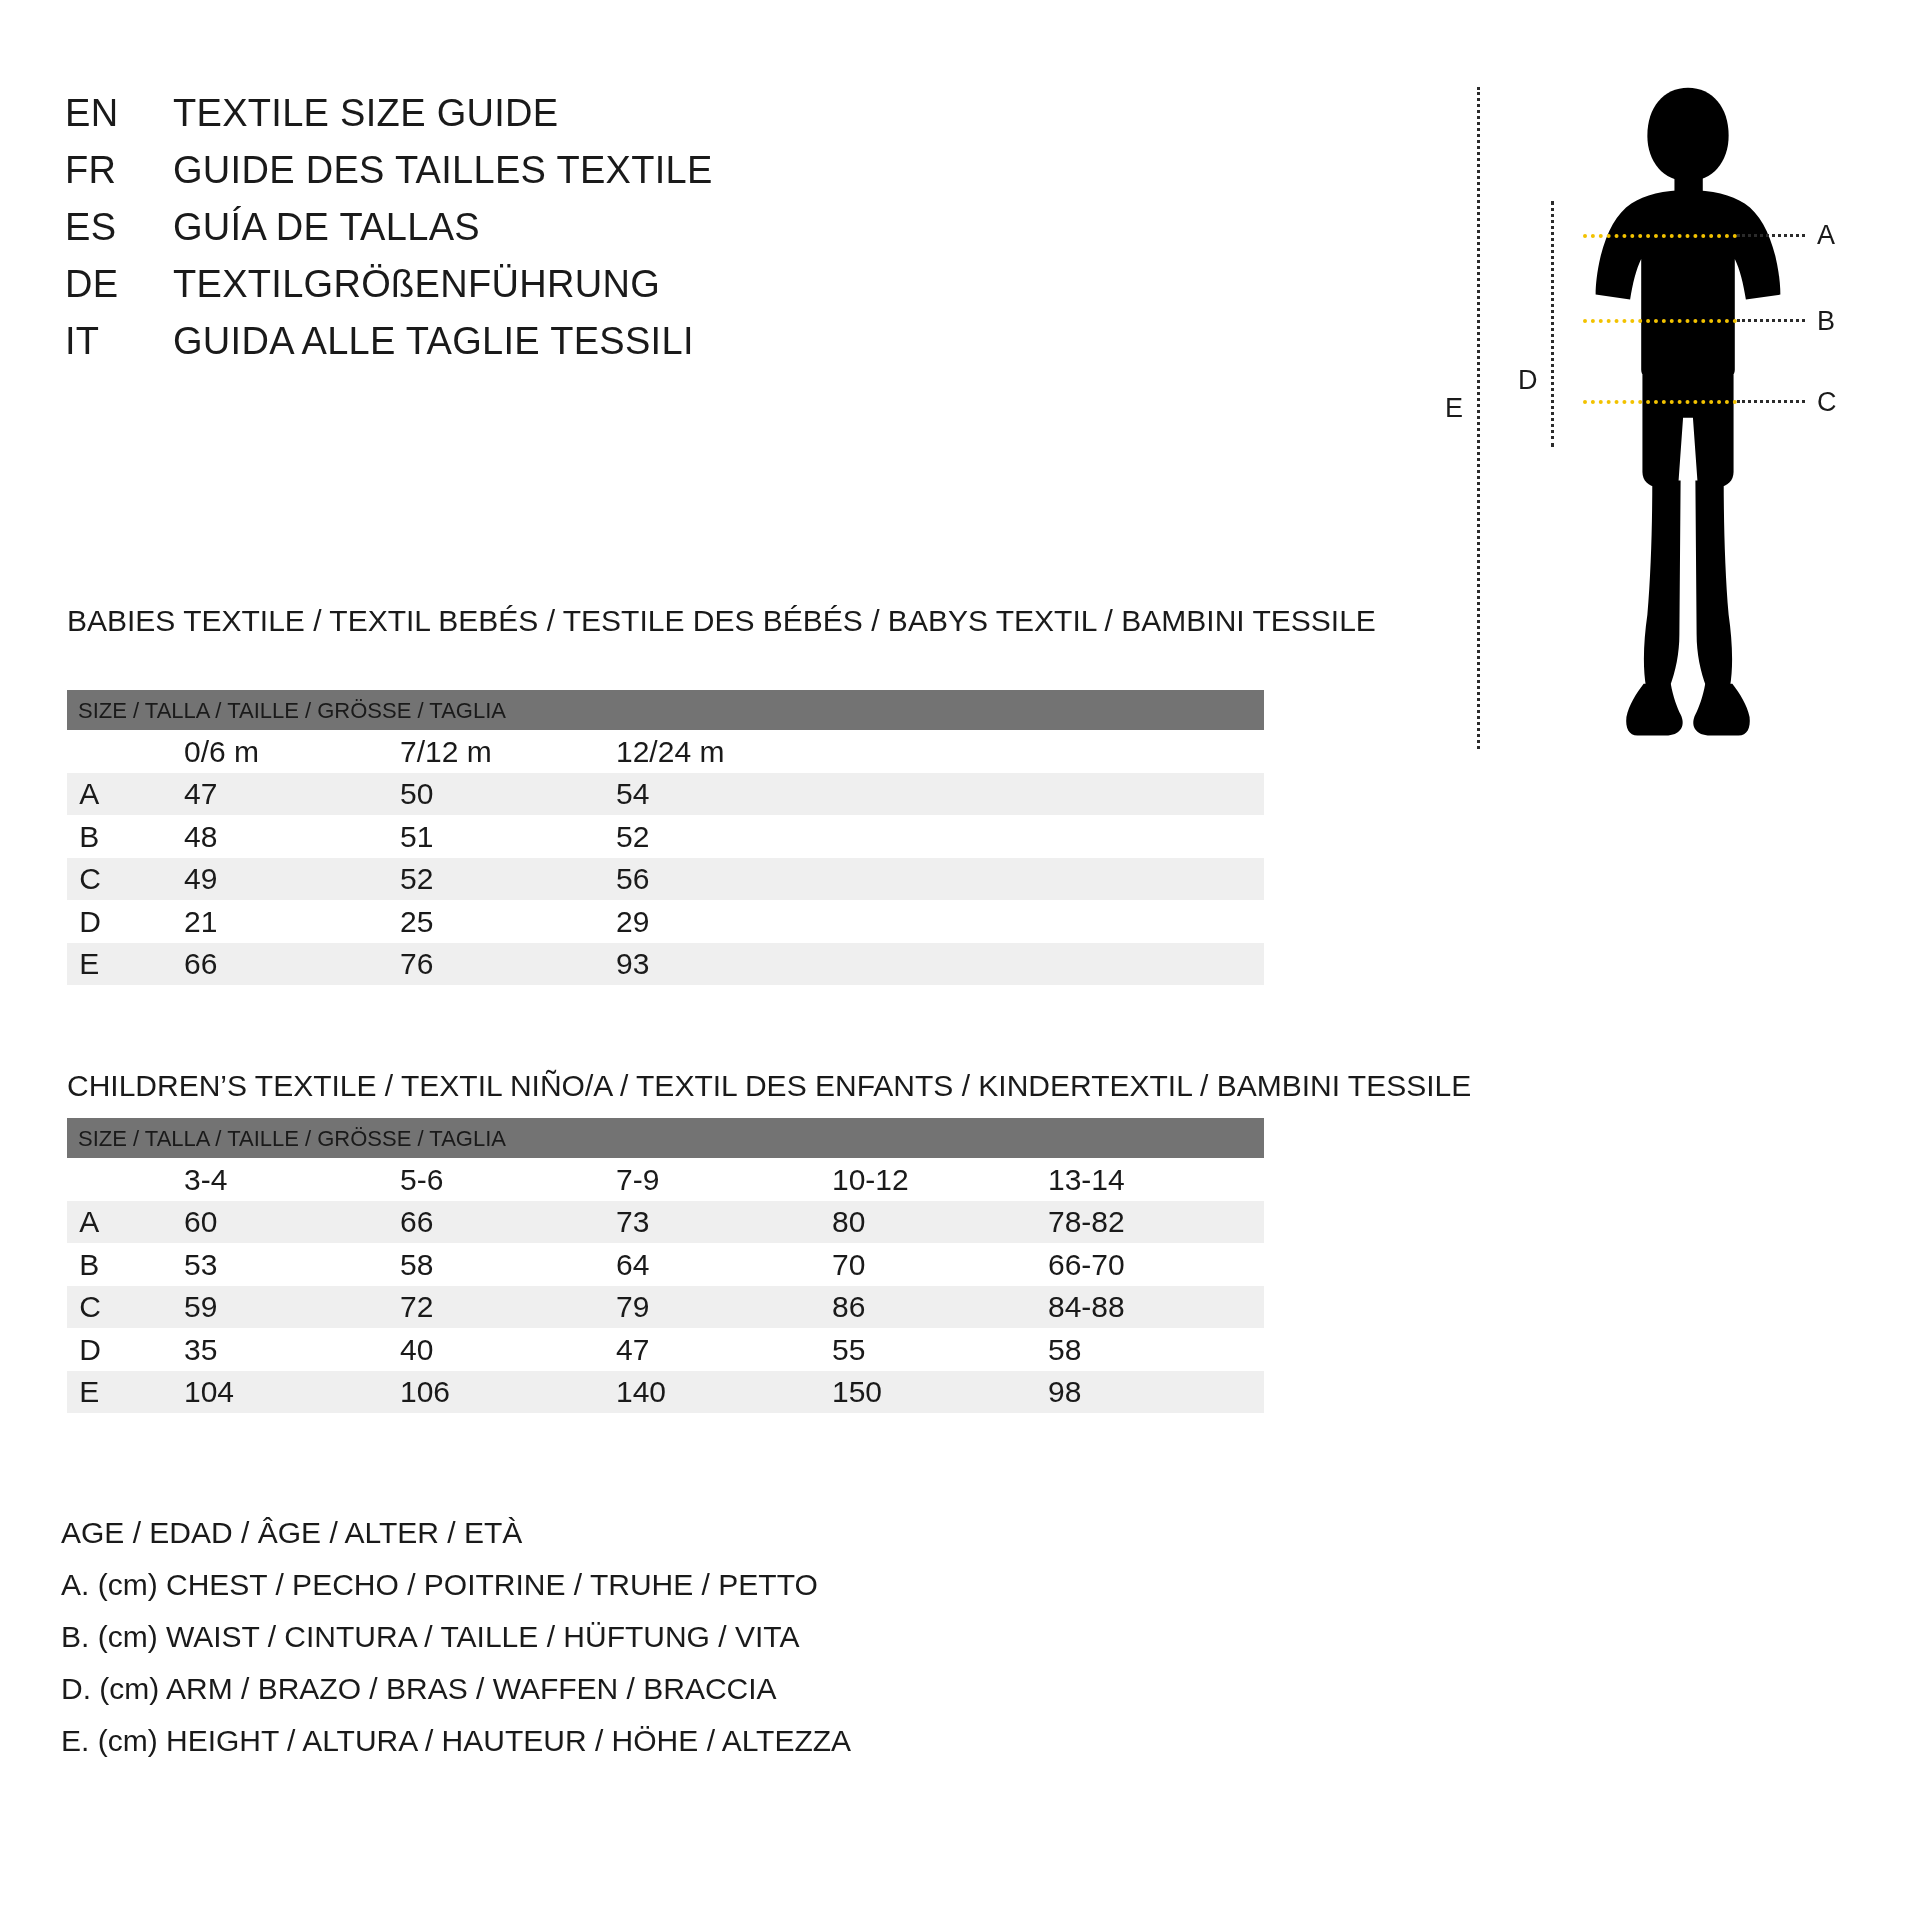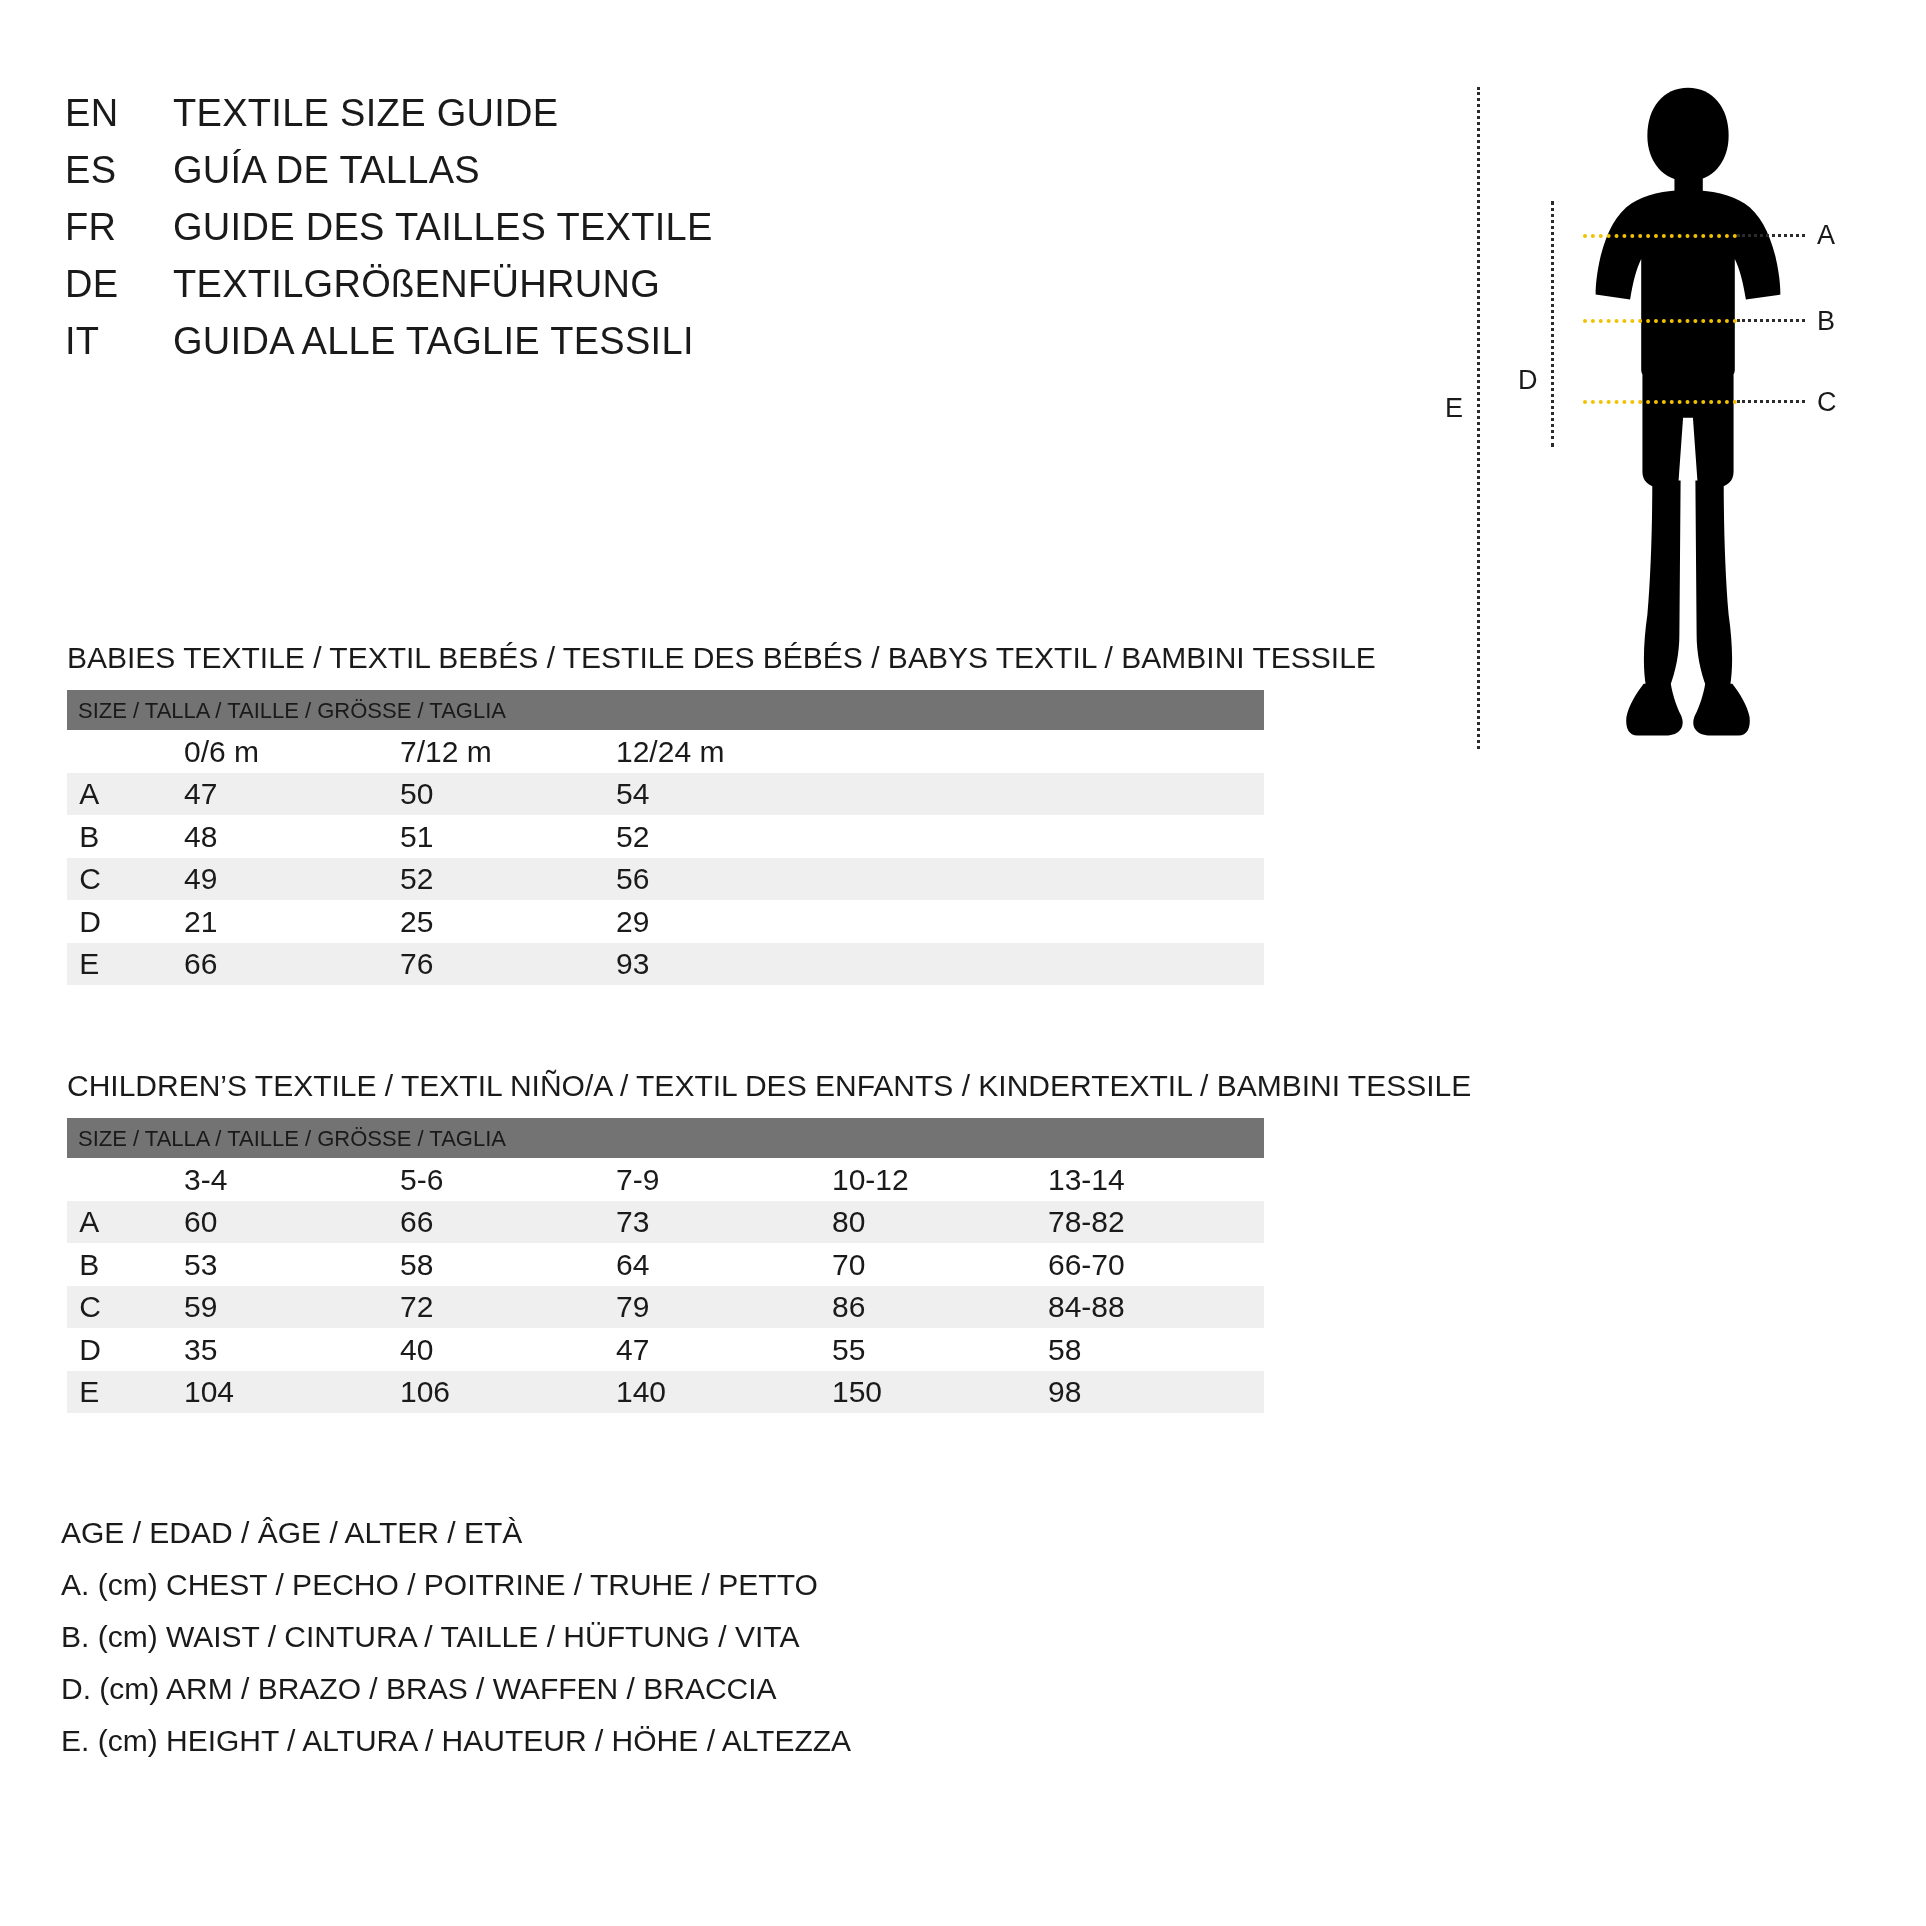--- a/index.html
+++ b/index.html
@@ -79,21 +79,21 @@
     position: absolute;
     border-top: 3.7px dotted #2b2b2b;
   }
 
   
   .section-caption {
     font-size: 30px;
     color: #1a1a1a;
     white-space: nowrap;
   }
-  #babies-caption { position: absolute; left: 67px; top: 641px; }
+  #babies-caption { position: absolute; left: 67px; top: 604px; }
   #children-caption { position: absolute; left: 67px; top: 1069px; }
 
   
   .size-table {
     position: absolute;
     border-collapse: collapse;
     table-layout: fixed;
   }
   .size-table .head-row td {
     background: #737373;
@@ -147,26 +147,26 @@
 <body>
 
 <div class="page">
 
   <div class="lang-list">
     <div class="lang-row">
       <span class="lang-code">EN</span>
       <span class="lang-text">TEXTILE SIZE GUIDE</span>
     </div>
     <div class="lang-row">
+      <span class="lang-code">FR</span>
+      <span class="lang-text">GUIDE DES TAILLES TEXTILE</span>
+    </div>
+    <div class="lang-row">
       <span class="lang-code">ES</span>
       <span class="lang-text">GUÍA DE TALLAS</span>
-    </div>
-    <div class="lang-row">
-      <span class="lang-code">FR</span>
-      <span class="lang-text">GUIDE DES TAILLES TEXTILE</span>
     </div>
     <div class="lang-row">
       <span class="lang-code">DE</span>
       <span class="lang-text">TEXTILGRÖßENFÜHRUNG</span>
     </div>
     <div class="lang-row">
       <span class="lang-code">IT</span>
       <span class="lang-text">GUIDA ALLE TAGLIE TESSILI</span>
     </div>
   </div>

